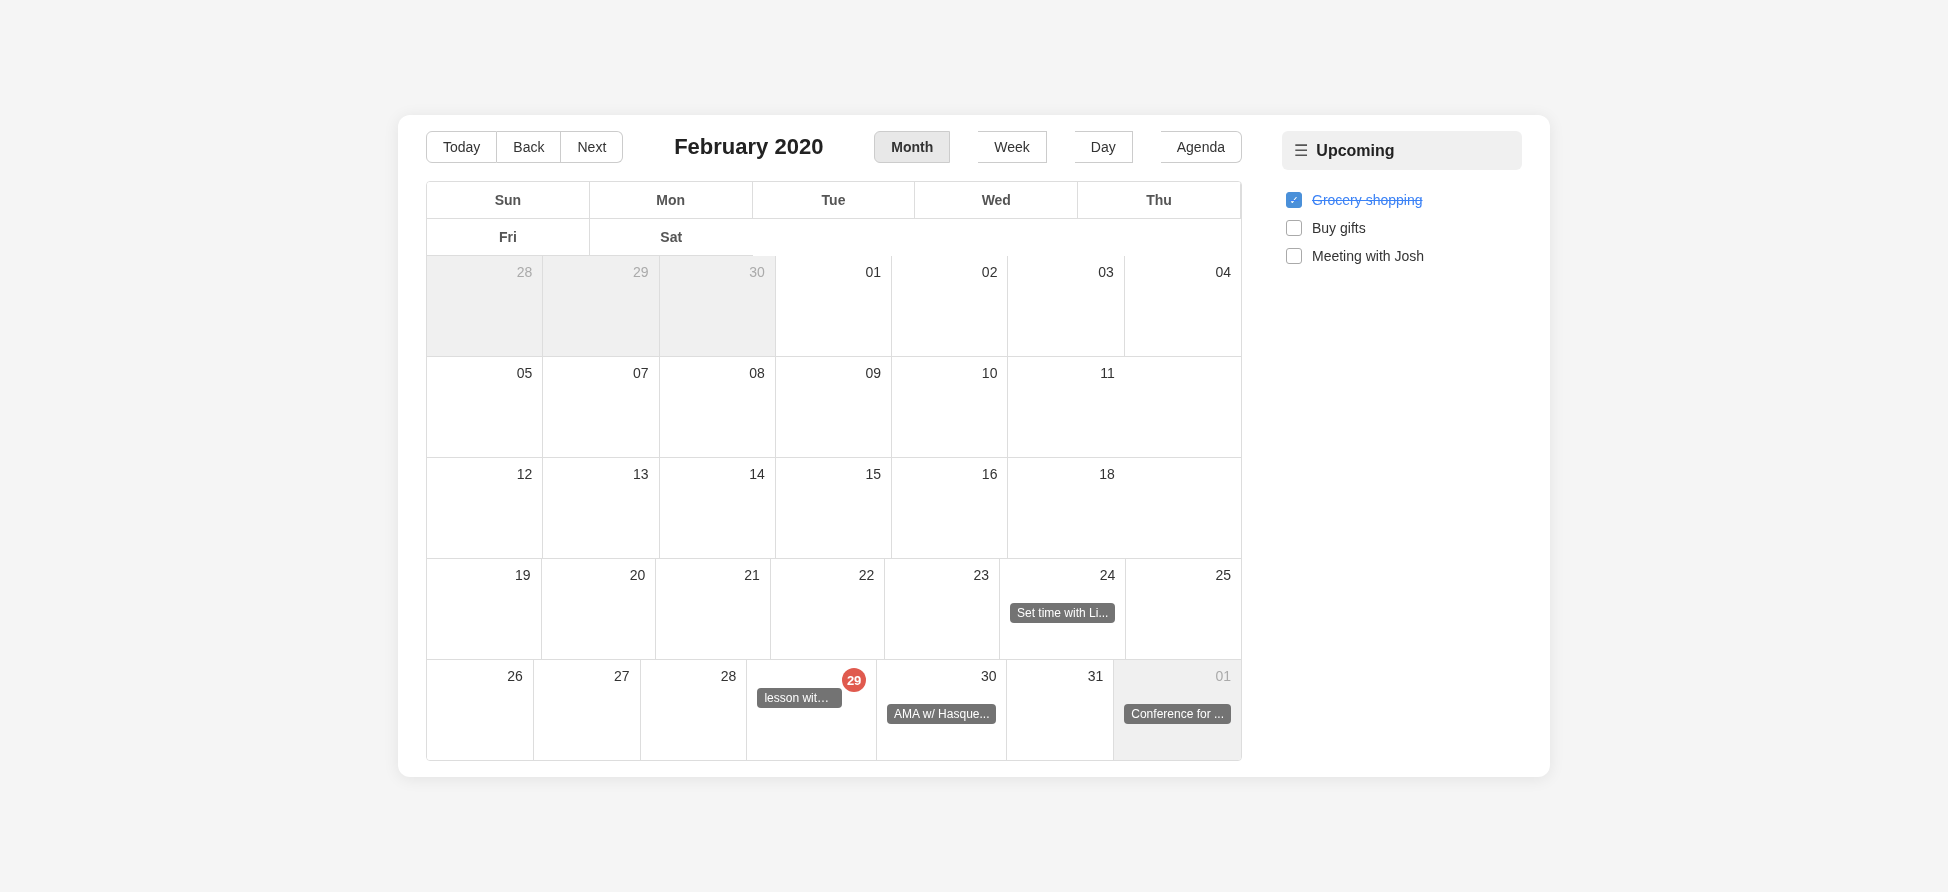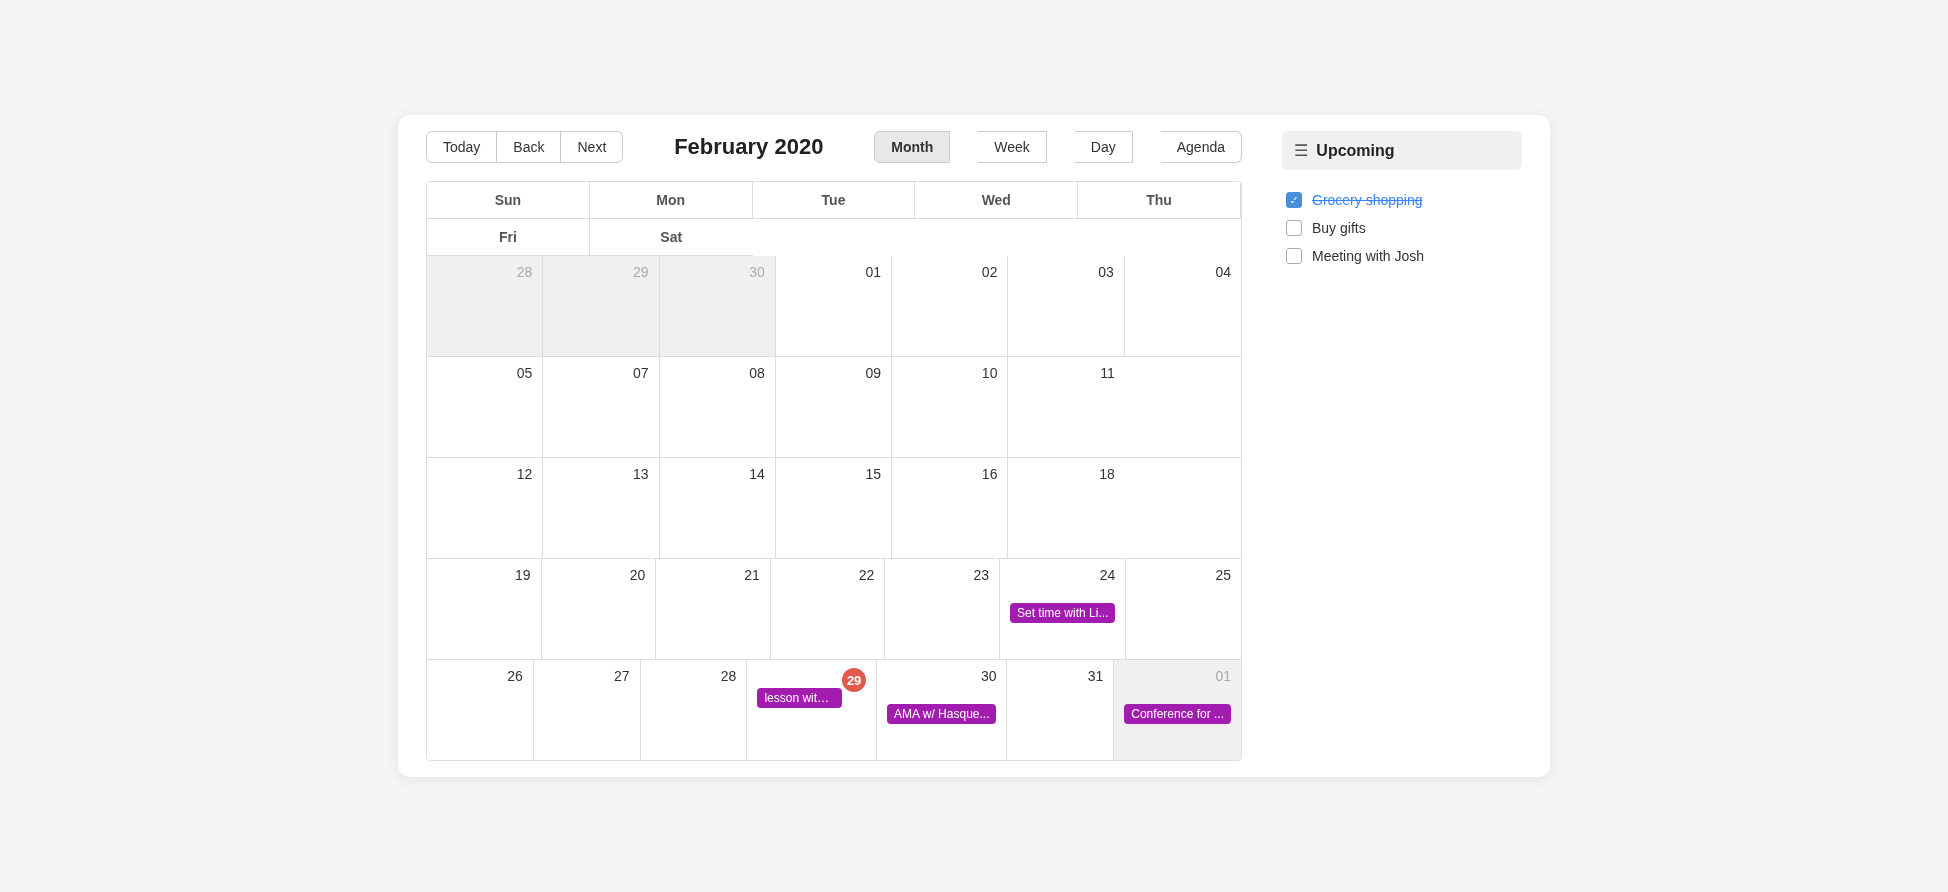--- a/index.html
+++ b/index.html
@@ -124,21 +124,21 @@
       height: 24px;
       border-radius: 50%;
       background: #e05a4e;
       color: #fff;
       font-size: 13px;
       font-weight: 600;
       float: right;
     }
     .event-pill {
       display: block;
-      background: #a21caf;
+      background: #737373;
       color: #fff;
       border-radius: 4px;
       padding: 3px 7px;
       font-size: 12px;
       margin-top: 20px;
       white-space: nowrap;
       overflow: hidden;
       text-overflow: ellipsis;
       cursor: pointer;
     }

